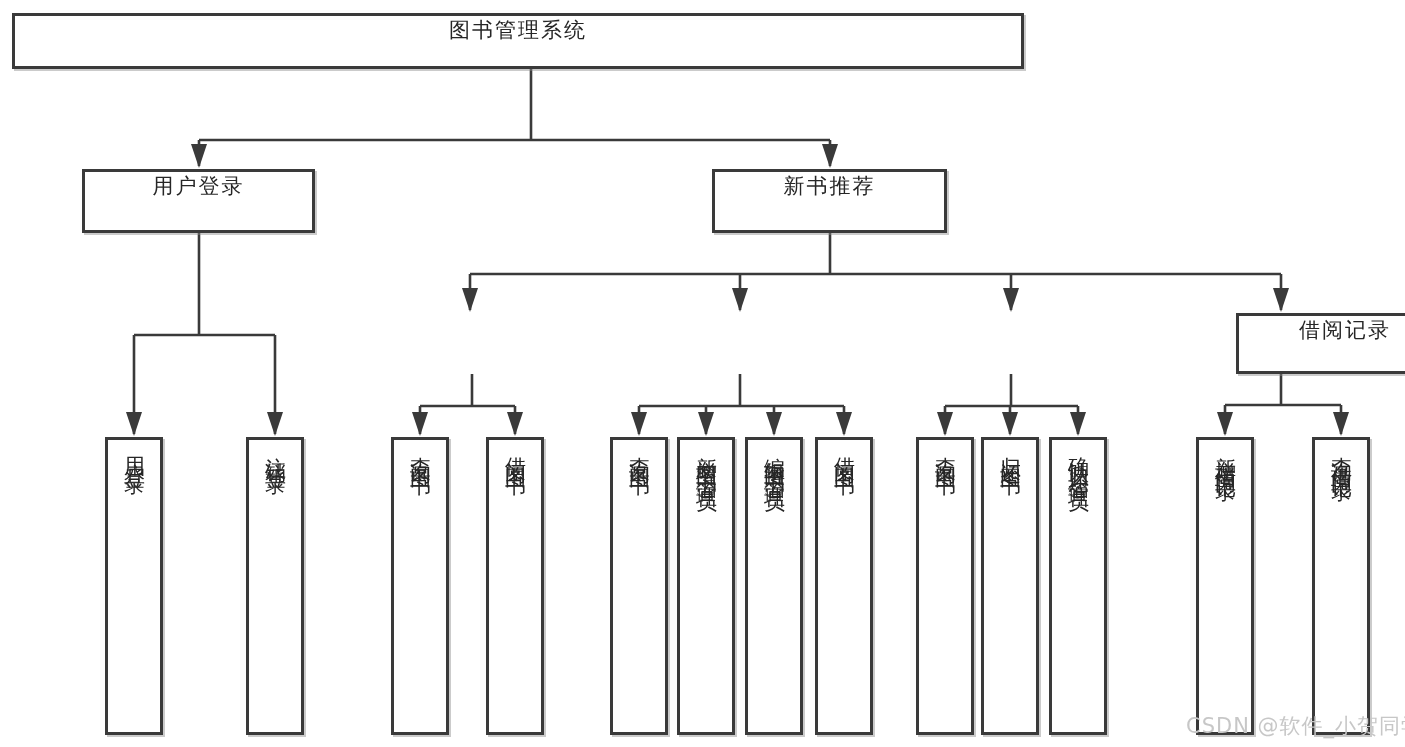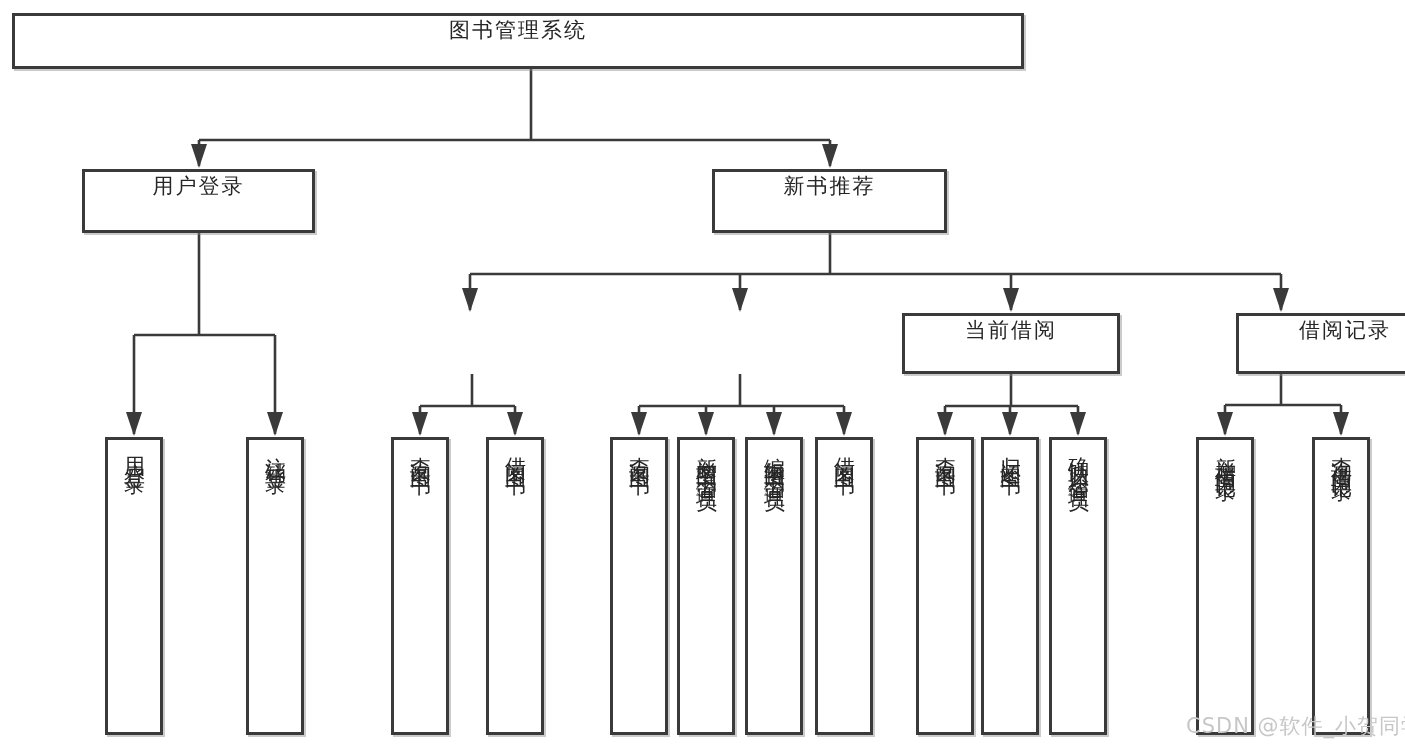--- a/index.html
+++ b/index.html
@@ -108,23 +108,20 @@
     <span class="h-label">图书管理系统</span>
   </div>
 
   <div class="node" id="n-login">
     <span class="h-label">用户登录</span>
   </div>
   <div class="node" id="n-mgmt">
     <span class="h-label">新书推荐</span>
   </div>
 
-  <div class="node" id="g-current">
-    <span class="h-label">当前借阅</span>
-  </div>
   <div class="node" id="g-record">
     <span class="h-label">借阅记录</span>
   </div>
 
   <div class="node leaf" id="lf-1">
     <span class="v-label">用户登录</span>
   </div>
   <div class="node leaf" id="lf-2">
     <span class="v-label">注销登录</span>
   </div>

